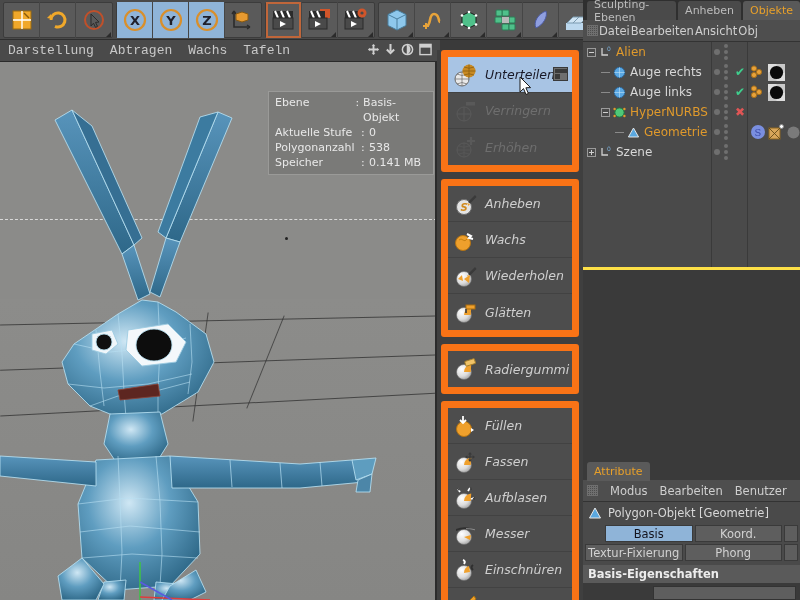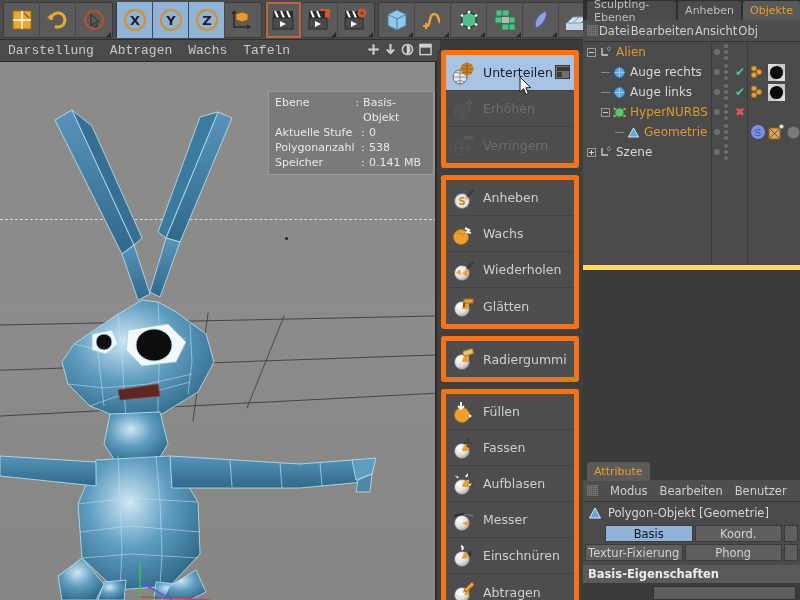--- a/index.html
+++ b/index.html
@@ -61,22 +61,22 @@
   }
   .infobox .row{display:flex;}
   .infobox .k{width:86px;}
   .infobox .c{width:8px;}
 
   
   .palette {
     position:absolute; left:437px; top:50px; width:146px; height:550px;
     background:#3f3f3f; padding:0 4px;
   }
-  .pgroup { background:#4d4d4d; border:5px solid #f97316; border-radius:3px;
-    margin-bottom:7px; overflow:hidden; }
+  .pgroup { background:#4d4d4d; border:7px solid #f97316; border-radius:3px;
+    margin-bottom:7px; overflow:hidden;font-style:italic; }
   .prow { height:36px; display:flex; align-items:center; gap:7px;
     padding-left:6px; border-bottom:1px solid #424242; position:relative; }
   .prow:last-child{border-bottom:none;}
   .prow .plabel { font-size:12.5px; color:#cfcfcf; }
   .prow.active { background:#a8c4e4; }
   .prow.active .plabel { color:#1a1a28; }
   .prow.disabled .plabel { color:#6e6e6e; }
   .prow .ico { width:24px; height:24px; position:relative; flex:0 0 24px; }
   .panelbtn { position:absolute; right:4px; top:10px; width:15px;height:14px;
     border:1px solid #3a3a3a; background:#6f6f6f; }
@@ -96,21 +96,21 @@
     border-radius:3px 3px 0 0; }
   .tab.active { background:#595959; color:#e8a02a; }
   .ommenu { height:22px; background:#4e4e4e; display:flex; align-items:center;
     gap:1px; padding-left:4px; font-size:11.5px; color:#cfcfcf;
     border-bottom:1px solid #333; overflow:hidden;}
   .grip { width:11px;height:11px;flex:0 0 11px;
     background-image:repeating-linear-gradient(0deg,#8a8a8a 0 1px,transparent 1px 2px),
                      repeating-linear-gradient(90deg,#8a8a8a 0 1px,transparent 1px 2px);
     opacity:.55;}
   .omtree { position:relative; height:228px; background:#4a4a4a;
-    border-bottom:5px solid #fde047; }
+    border-bottom:3px solid #fde047; }
   .om-col-a{position:absolute;left:128px;top:0;width:1px;height:100%;background:#3a3a3a;}
   .om-col-b{position:absolute;left:164px;top:0;width:1px;height:100%;background:#3a3a3a;}
   .orow { height:20px; display:flex; align-items:center; position:relative; font-size:12px;}
   .orow .oname { white-space:nowrap; }
   .n-white{color:#d8d8d8;} .n-orange{color:#e09a2c;}
   .dots { position:absolute; left:131px; top:0; height:20px;
     display:flex;align-items:center;gap:4px; }
   .dot { width:6px;height:6px;border-radius:50%;background:#6f6f6f;}
   .dotcol{display:flex;flex-direction:column;gap:2px;}
   .dotcol .dot{width:4px;height:4px;}
@@ -444,32 +444,32 @@
             </svg></span>
           <span class="plabel">Unterteilen</span>
           <span class="panelbtn">
             <i></i>
             <i class="b"></i>
           </span>
         </div>
         <div class="prow disabled">
           <span class="ico" style="opacity: 0.38;"><svg width="24" height="24" viewBox="0 0 24 24">
               <circle cx="10" cy="15" r="7" fill="none" stroke="#6e6e6e"></circle>
-              <path d="M3 15h14M10 8v14M5 11q5 2.5 10 0M5 19q5-2.5 10 0" stroke="#6e6e6e" fill="none" stroke-width=".7"></path>
-              <path d="M17 2v8M13 6h8" stroke="#6e6e6e" stroke-width="2.2"></path>
-            </svg></span>
-          <span class="plabel">Erhöhen</span>
+              <path d="M3 15h14M10 8v14" stroke="#6e6e6e" fill="none"></path>
+              <rect x="12" y="3" width="9" height="3.5" fill="#6e6e6e"></rect>
+            </svg></span>
+          <span class="plabel">Verringern</span>
         </div>
         <div class="prow disabled">
           <span class="ico" style="opacity: 0.38;"><svg width="24" height="24" viewBox="0 0 24 24">
               <circle cx="10" cy="15" r="7" fill="none" stroke="#6e6e6e"></circle>
-              <path d="M3 15h14M10 8v14" stroke="#6e6e6e" fill="none"></path>
-              <rect x="12" y="3" width="9" height="3.5" fill="#6e6e6e"></rect>
-            </svg></span>
-          <span class="plabel">Verringern</span>
+              <path d="M3 15h14M10 8v14M5 11q5 2.5 10 0M5 19q5-2.5 10 0" stroke="#6e6e6e" fill="none" stroke-width=".7"></path>
+              <path d="M17 2v8M13 6h8" stroke="#6e6e6e" stroke-width="2.2"></path>
+            </svg></span>
+          <span class="plabel">Erhöhen</span>
         </div>
       </div>
       <div class="pgroup">
         <div class="prow">
           <span class="ico"><svg width="24" height="24" viewBox="0 0 24 24">
               <defs>
                 <radialGradient id="spull-brush-icon" cx=".35" cy=".3" r=".8">
                   <stop offset="0" stop-color="#ffffff"></stop>
                   <stop offset=".6" stop-color="#dcdcdc"></stop>
                   <stop offset="1" stop-color="#9a9a9a"></stop>

